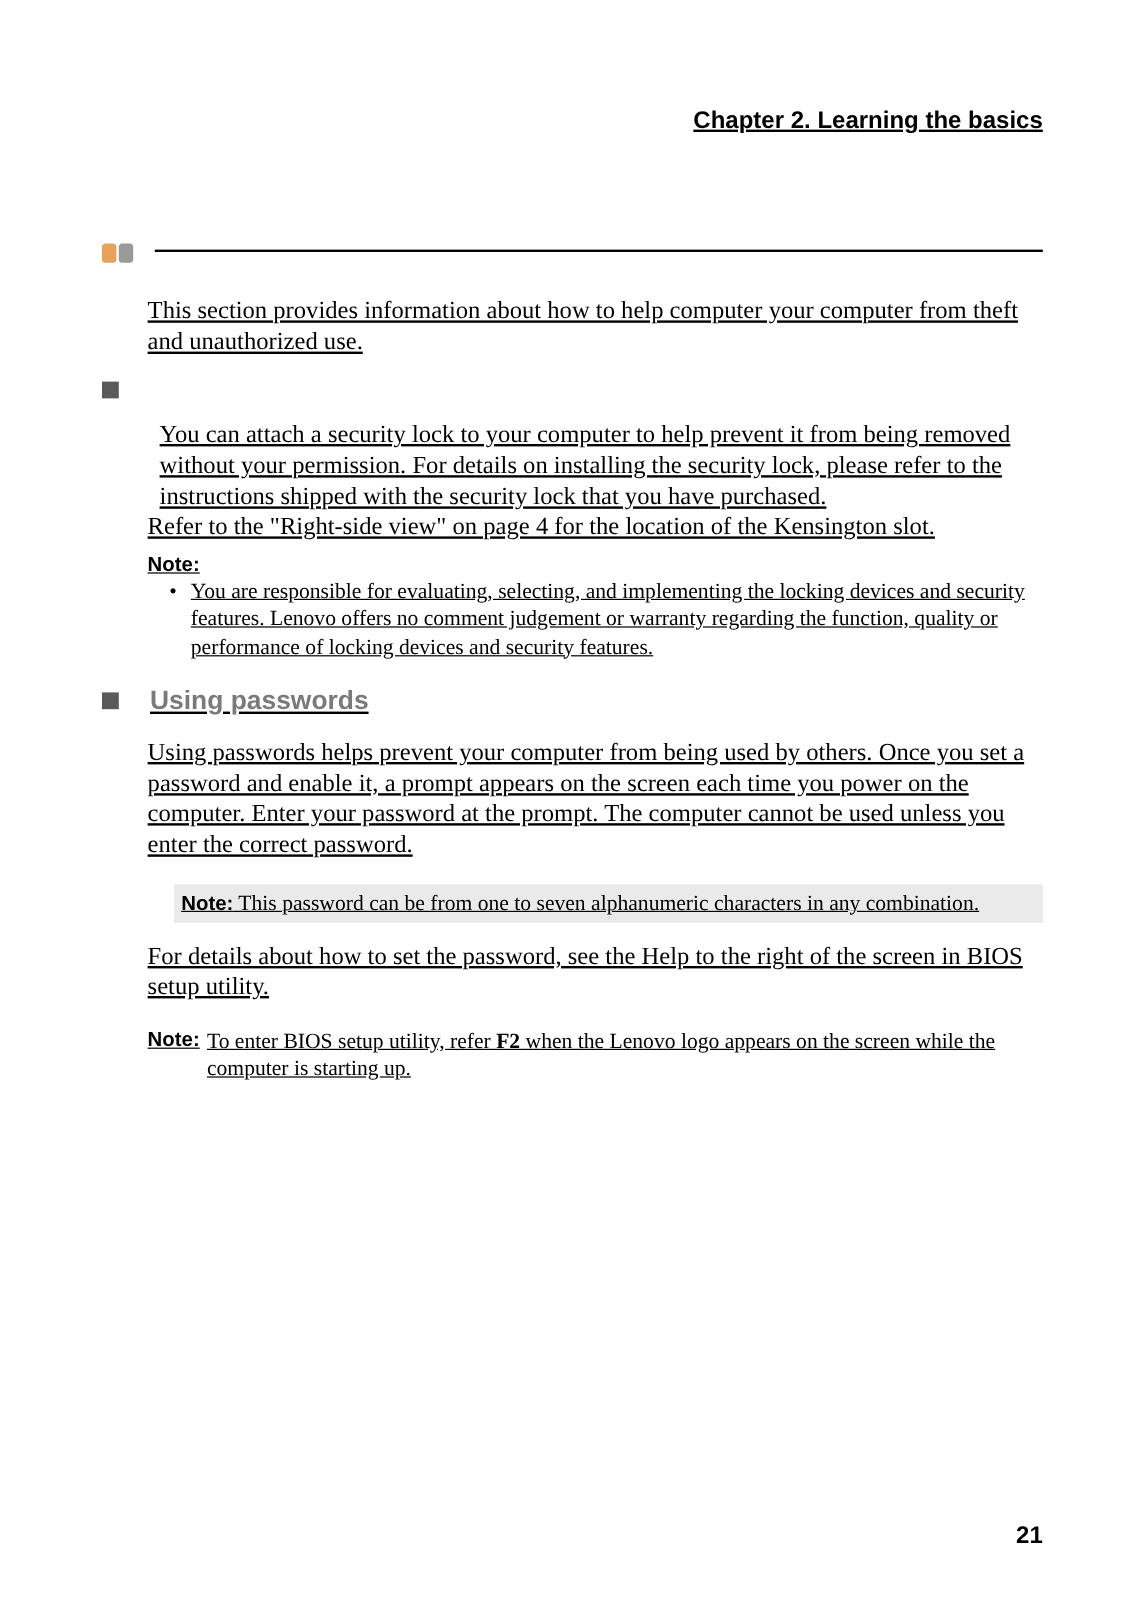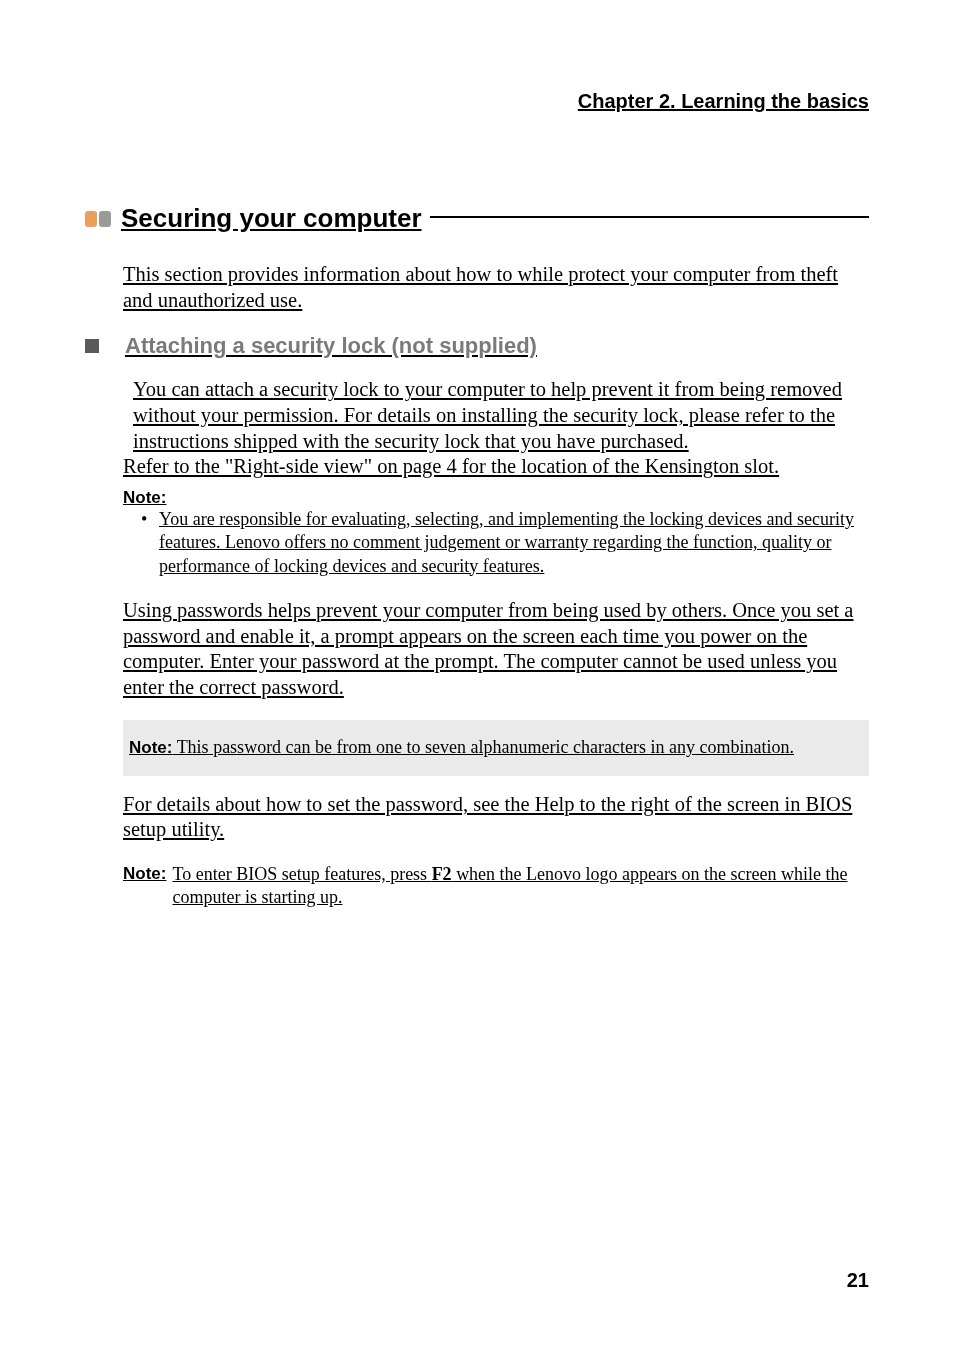--- a/index.html
+++ b/index.html
@@ -99,23 +99,23 @@
       padding-left: 18px;
       margin-bottom: 2px;
     }
     .note-list li::before {
       content: "•";
       position: absolute;
       left: 0;
       top: 0;
     }
     .note-inline {
-      margin-left: 38px;
+      margin-left: 60px;
       background: #eaeaea;
-      padding: 16px 6px;
+      padding: 4px 6px;
       margin-bottom: 16px;
       font-size: 18px;
       line-height: 1.3;
     }
     .note-inline .note-label { font-size: 17px; }
     .note-inline-text {
       font-family: 'Palatino Linotype', Palatino, Georgia, serif;
     }
     .note-hanging {
       margin-left: 38px;
@@ -147,50 +147,52 @@
 
 <div class="page">
 
   <div class="chapter-header">Chapter 2. Learning the basics</div>
 
   <div class="section-title-row">
     <span class="double-box-icon">
       <span class="box orange"></span>
       <span class="box grey"></span>
     </span>
-    <span class="section-title">Securing your computer</span>
     <span class="title-line"></span>
   </div>
 
-  <p class="body-text">This section provides information about how to while protect your computer from theft and unauthorized use.</p>
+  <p class="body-text">This section provides information about how to help computer your computer from theft and unauthorized use.</p>
 
   <div class="subheading-row">
     <span class="square-bullet"></span>
-    <span class="subheading">Attaching a security lock (not supplied)</span>
   </div>
 
   <p class="body-text" style="margin-bottom:0;margin-left:48px;">You can attach a security lock to your computer to help prevent it from being removed without your permission. For details on installing the security lock, please refer to the instructions shipped with the security lock that you have purchased.</p>
   <p class="body-text" style="margin-bottom:8px;">Refer to the "Right-side view" on page 4 for the location of the Kensington slot.</p>
 
   <div class="note-block">
     <div class="note-label">Note:</div>
     <ul class="note-list">
       <li>You are responsible for evaluating, selecting, and implementing the locking devices and security features. Lenovo offers no comment judgement or warranty regarding the function, quality or performance of locking devices and security features.</li>
     </ul>
   </div>
 
+  <div class="subheading-row">
+    <span class="square-bullet"></span>
+    <span class="subheading">Using passwords</span>
+  </div>
 
   <p class="body-text">Using passwords helps prevent your computer from being used by others. Once you set a password and enable it, a prompt appears on the screen each time you power on the computer. Enter your password at the prompt. The computer cannot be used unless you enter the correct password.</p>
 
   <div class="note-inline">
     <span class="note-label">Note:</span><span class="note-inline-text"> This password can be from one to seven alphanumeric characters in any combination.</span>
   </div>
 
   <p class="body-text">For details about how to set the password, see the Help to the right of the screen in BIOS setup utility.</p>
 
   <div class="note-hanging">
     <span class="note-label">Note:</span>
-    <span class="note-inline-text"><span> To enter BIOS setup features, press </span><span class="bold-inline">F2</span><span> when the Lenovo logo appears on the screen while the computer is starting up.</span></span>
+    <span class="note-inline-text"><span> To enter BIOS setup utility, refer </span><span class="bold-inline">F2</span><span> when the Lenovo logo appears on the screen while the computer is starting up.</span></span>
   </div>
 
 </div>
 
 <div class="page-number">21</div>
 
 </body></html>

